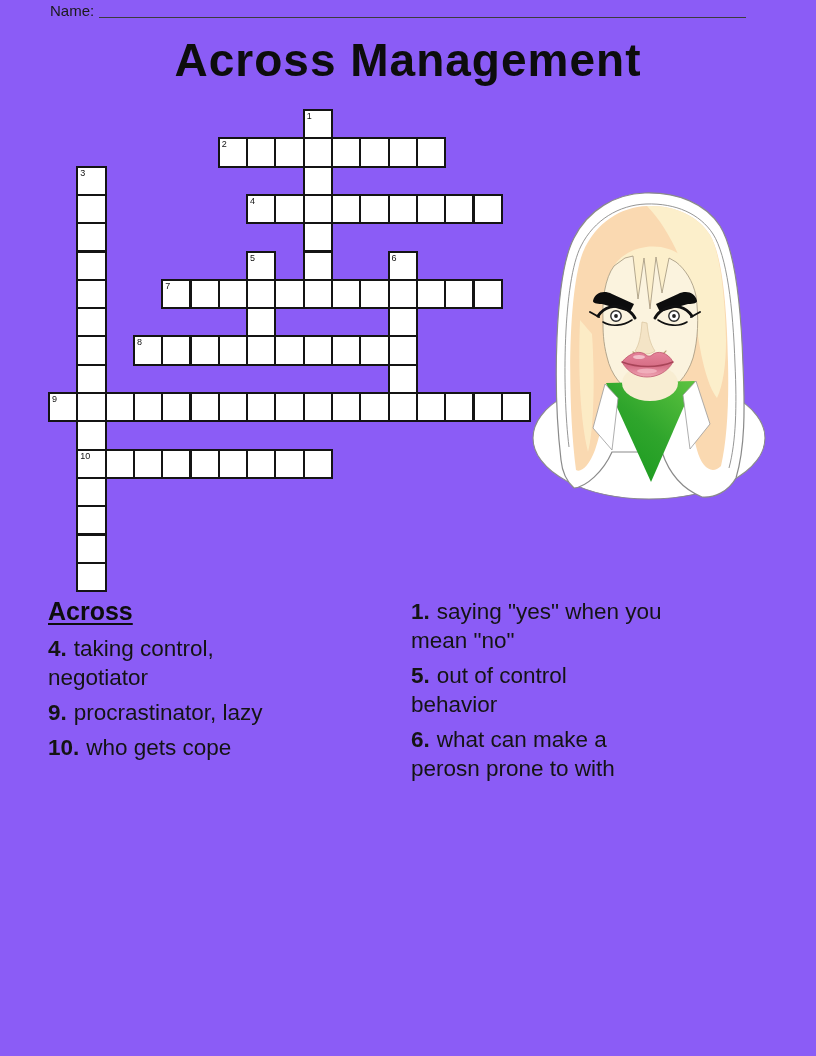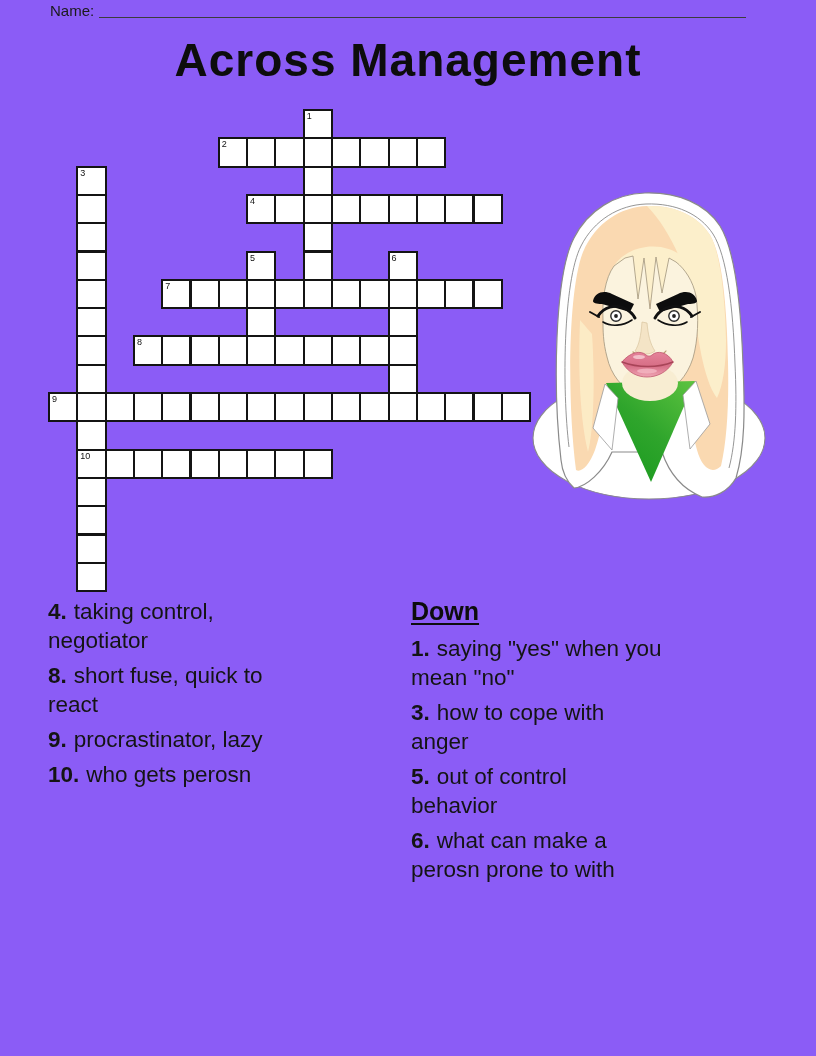--- a/index.html
+++ b/index.html
@@ -247,37 +247,33 @@
       <path fill="url(#gLips)" stroke="#C05A70" stroke-width="0.8" d="M 622 362 C 630 352 641 350 646 355 C 648 356.5 650 356.5 652 355
            C 657 350 668 352 673 362 C 667 373 656 377 647 377
            C 638 377 628 373 622 362 Z"></path>
       <ellipse cx="639" cy="357" rx="6" ry="2" fill="#F6CAD2" opacity="0.85"></ellipse>
       <ellipse cx="647" cy="371" rx="10" ry="2.6" fill="#F4B7C3" opacity="0.8"></ellipse>
       <path d="M 622 362 C 638 368 658 368 673 362" fill="none" stroke="#A84458" stroke-width="1.4" stroke-linecap="round"></path>
     </g>
   </svg>
 
   <div class="clues across">
+    <h2 class="clue-head">Across</h2>
     <div id="across-list">
         <div class="clue"><b>4.</b><span>taking control,
 negotiator</span></div>
-        <div class="clue"><b>8.</b><span>short fuse, quick to
-react</span></div>
         <div class="clue"><b>9.</b><span>procrastinator, lazy</span></div>
-        <div class="clue"><b>10.</b><span>who gets perosn</span></div>
+        <div class="clue"><b>10.</b><span>who gets cope</span></div>
       </div>
   </div>
 
   <div class="clues down">
-    <h2 class="clue-head">Down</h2>
     <div id="down-list">
         <div class="clue"><b>1.</b><span>saying "yes" when you
 mean "no"</span></div>
-        <div class="clue"><b>3.</b><span>how to cope with
-anger</span></div>
         <div class="clue"><b>5.</b><span>out of control
 behavior</span></div>
         <div class="clue"><b>6.</b><span>what can make a
 perosn prone to with</span></div>
       </div>
   </div>
 
 </div>
 
 </body></html>

